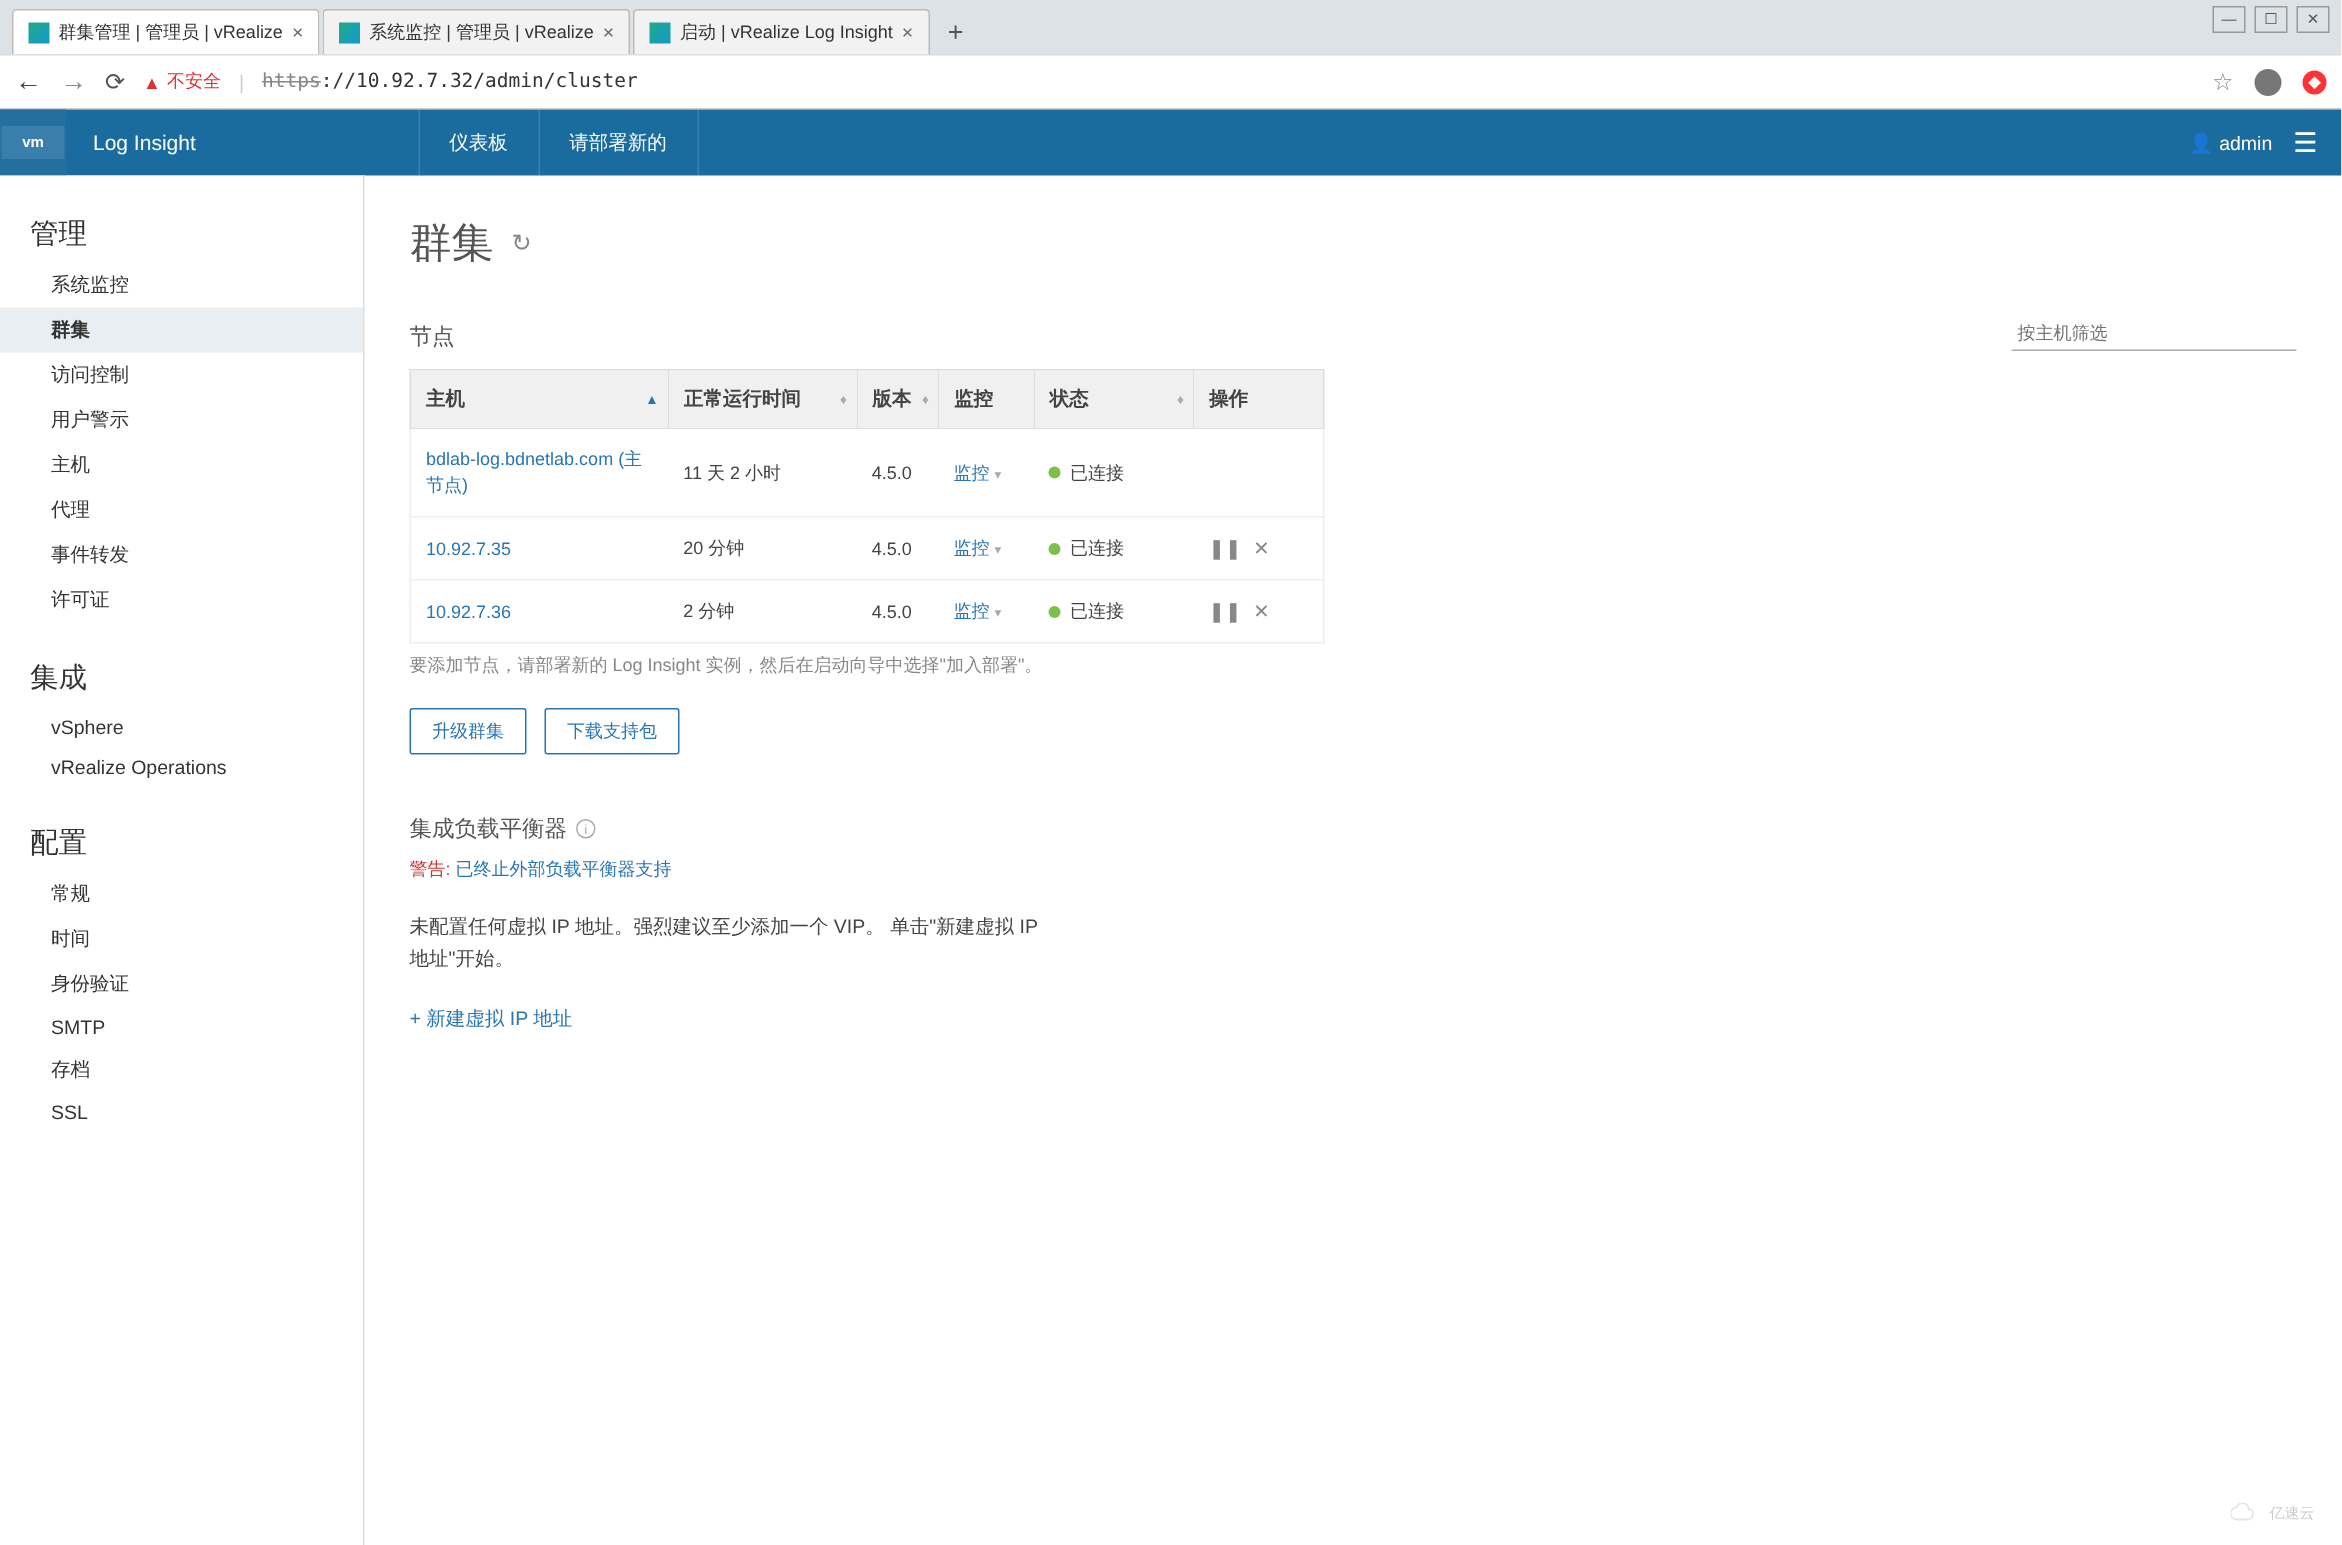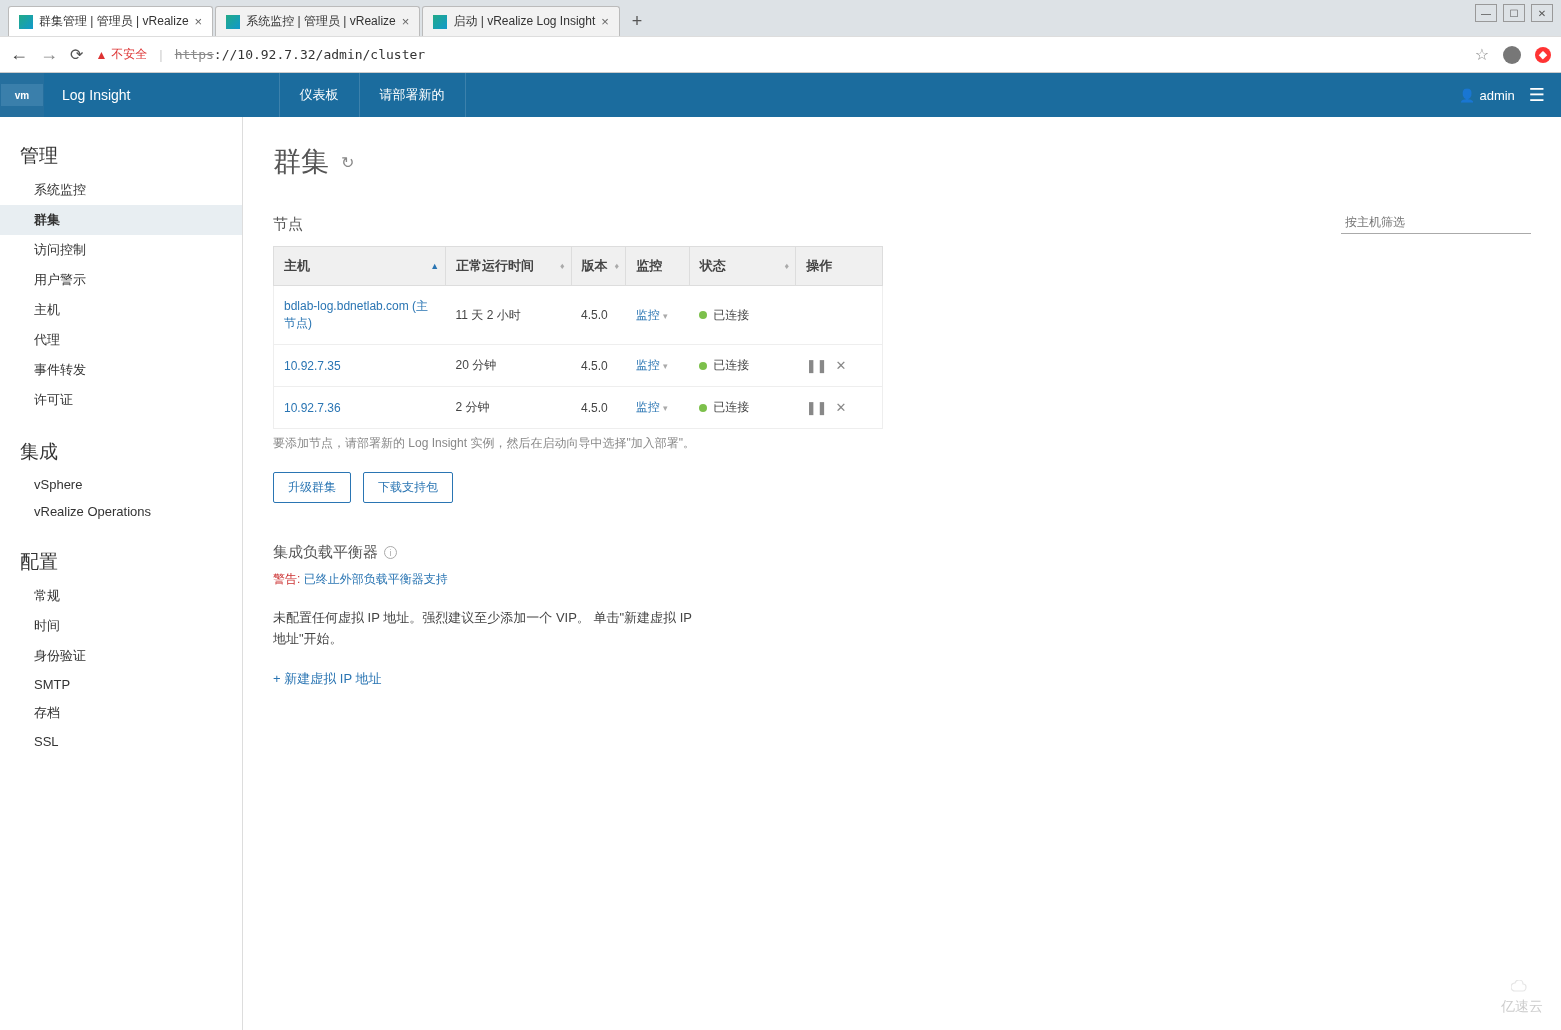--- a/index.html
+++ b/index.html
@@ -74,21 +74,21 @@
 
 .lb-section { margin-top:40px; }
 .lb-title { font-size:15px; color:#555; display:flex; align-items:center; gap:6px;margin-top:13px;}
 .info-icon { width:13px; height:13px; border:1px solid #aaa; border-radius:50%; color:#aaa; font-size:9px; display:inline-flex; align-items:center; justify-content:center;}
 .warning { font-size:12px; margin-top:9px; }
 .warning .label { color:#c33; }
 .warning .text { color:#2a75b3; cursor:pointer; }
 .lb-note { font-size:13px; color:#444; margin-top:20px; max-width:430px; line-height:1.6;}
 .add-vip { color:#2a75b3; font-size:13px; margin-top:20px; cursor:pointer; display:inline-block;}
 
-.watermark { position:fixed; bottom:14px; right:18px; color:#ccc; font-size:14px; display:flex; align-items:center; gap:4px;flex-direction:column;}
+.watermark { position:fixed; bottom:14px; right:18px; color:#ccc; font-size:10px; display:flex; align-items:center; gap:4px;}
 .watermark svg { opacity:.5; }
 </style>
 </head>
 <body>
 
 <div class="browser-chrome">
   <div class="window-controls">
     <div class="win-ctrl">—</div>
     <div class="win-ctrl">☐</div>
     <div class="win-ctrl">✕</div>

